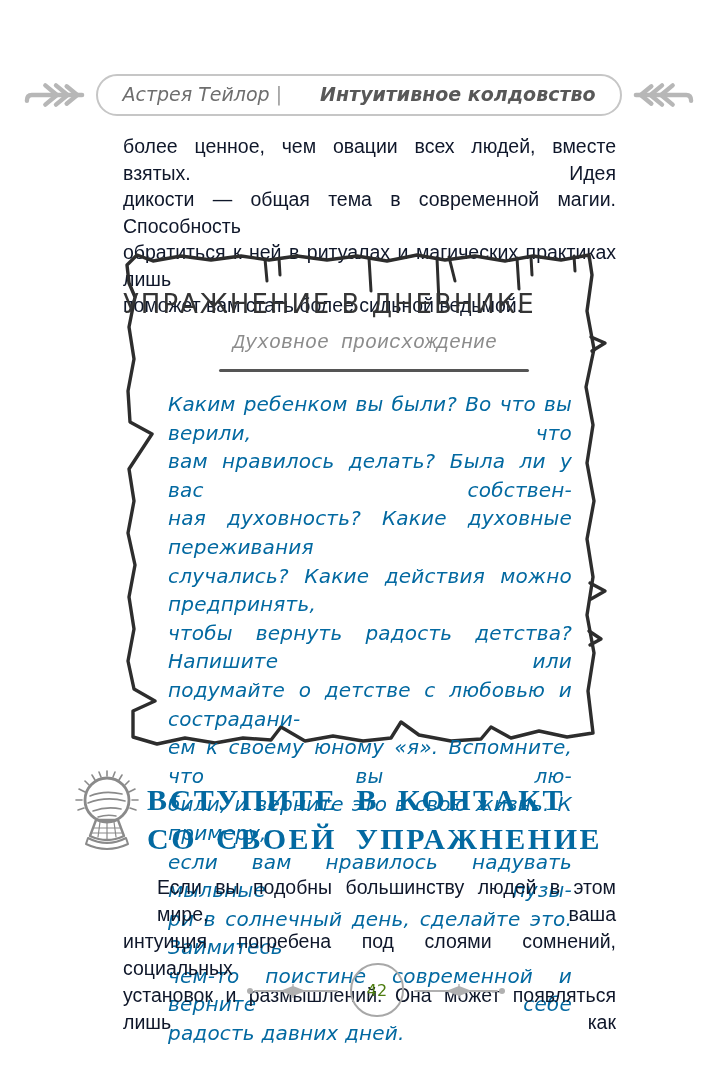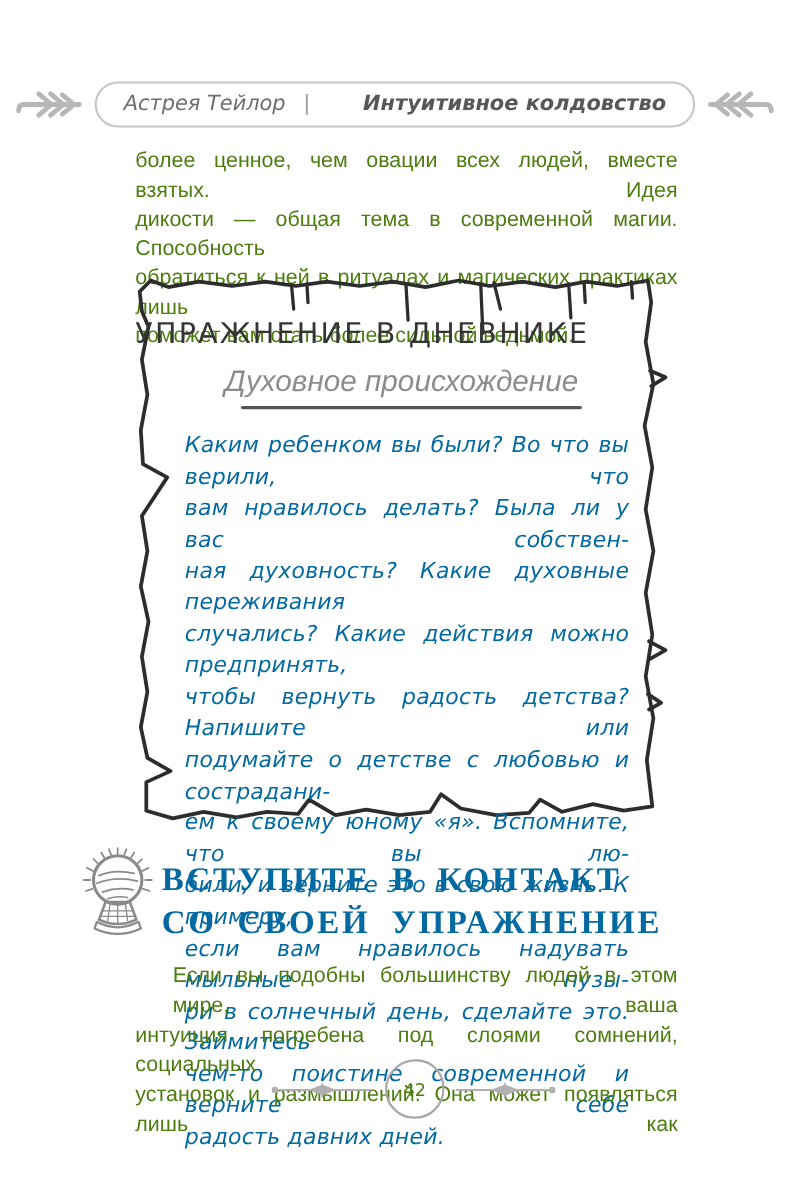--- a/index.html
+++ b/index.html
@@ -22,37 +22,37 @@
     align-items: center;
     gap: 10px;
   }
   .orn { flex: 0 0 auto; }
   .pill {
     border: 2px solid #c6c6c6;
     border-radius: 24px;
     padding: 7px 24px 9px 24px;
     display: flex;
     align-items: baseline;
-    gap: 16px;
+    gap: 6px;
     font-family: "DejaVu Sans", sans-serif;
     font-style: italic;
     font-size: 19px;
     color: #6e6e6e;
     white-space: nowrap;
   }
   .pill .book { font-weight: bold; color: #585858; margin-left: 32px; }
   .pill .sep { color: #9a9a9a; font-weight: normal; }
   
   .para {
     position: absolute;
     left: 123px;
     width: 493px;
     font-size: 19.5px;
     line-height: 26.5px;
-    color: #4d7c0f;
+    color: #0f172a;
   }
   .para.intro { top: 133px; }
   .para.closing { top: 874px; line-height: 27px; }
   .jline { text-align: justify; text-align-last: justify; }
   .jlast { text-align: left; text-align-last: left; }
   .indent { padding-left: 34px; }
   
   .frame-svg { position: absolute; left: 119px; top: 241px; }
   .box-title {
     position: absolute;
@@ -60,23 +60,23 @@
     text-align: left;
     font-family: "DejaVu Sans", sans-serif;
     font-size: 26px;
     letter-spacing: 2px;
     color: #353535;
   }
   .box-subtitle {
     position: absolute;
     left: 123px; top: 331px; width: 484px;
     text-align: center;
-    font-family: Liberation Sans, sans-serif;
+    font-family: Liberation Mono, monospace;
     font-style: italic;
-    font-size: 27px;
+    font-size: 20px;
     color: #8c8c8c;
   }
   .box-rule {
     position: absolute;
     left: 219px; top: 369px;
     width: 310px; height: 2.5px;
     background: #555555;
     border-radius: 2px;
   }
   .box-text {

